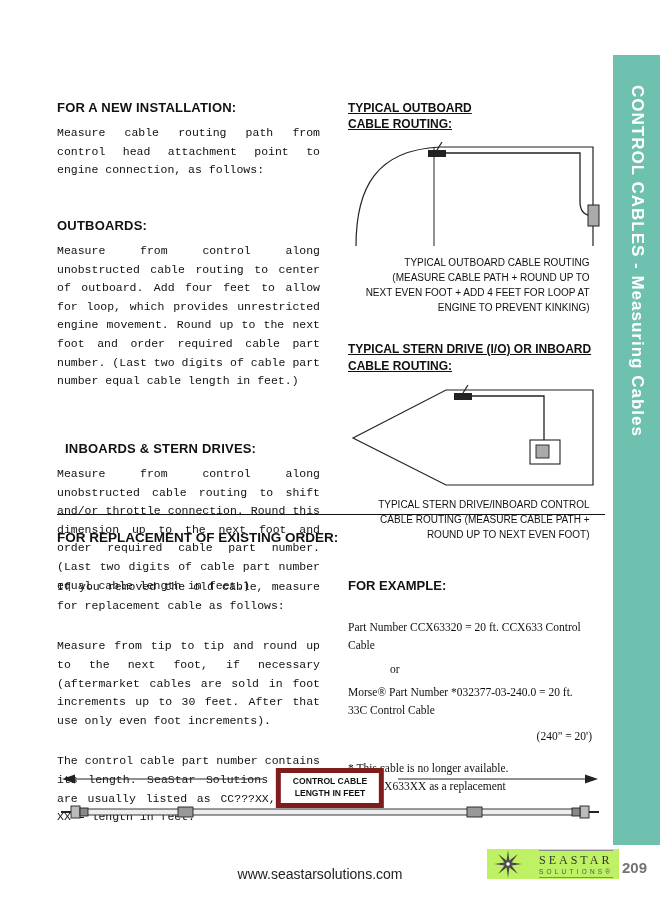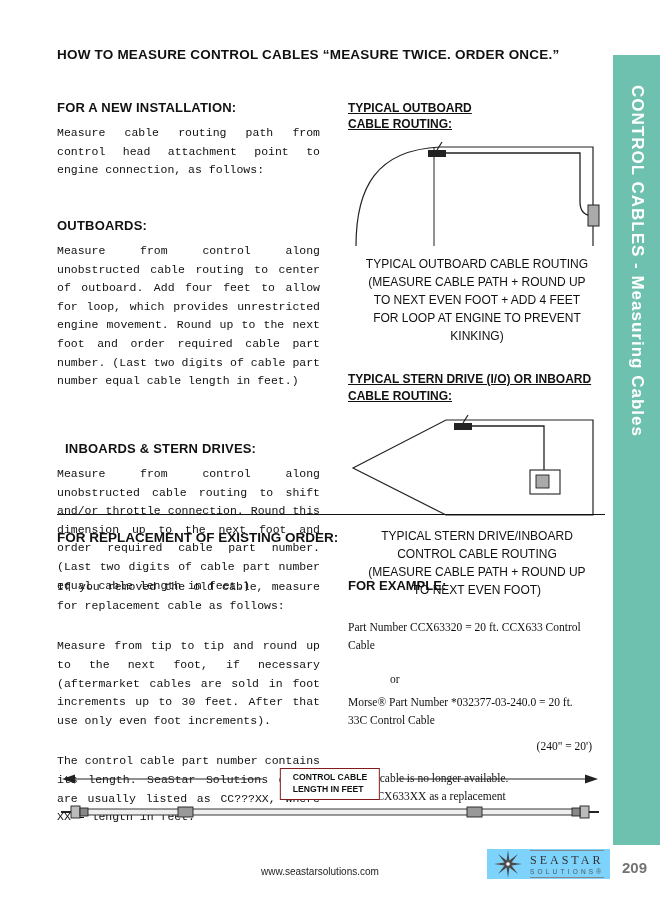--- a/index.html
+++ b/index.html
@@ -19,63 +19,63 @@
   .body-p {
     font-family:Liberation Mono, monospace; font-size:11.5px;
     line-height:1.62; text-align:justify; margin:0;
   }
   .gap-lg { margin-top:38px; }
   .gap-xl { margin-top:50px;margin-left:8px; }
   .diagram-h { font-size:12px; font-weight:bold; line-height:1.35; margin:0 0 8px;text-decoration:underline; }
   .diagram-h.narrow { width:140px; }
   .boat-svg { display:block; margin:2px 0 7px; }
   .diagram-caption {
-    font-size:12px; line-height:1.5; text-align:center;
+    font-size:10px; line-height:1.5; text-align:right;
     width:225px; margin:0 auto; color:#111;
   }
   .diagram-block2 { margin-top:26px; }
   .rule {
     position:absolute; left:57px; top:514px; width:548px; height:0;
     border-top:1.4px solid #111;
   }
   .replace-h { position:absolute; left:57px; top:530px; font-size:13.5px; font-weight:bold; }
   .rep-left  { position:absolute; left:57px;  top:578px; width:263px; }
   .rep-left .body-p { margin-bottom:22px; }
   .rep-right { position:absolute; left:348px; top:578px; width:258px; }
   .example-h { font-size:13px; font-weight:bold; margin-bottom:26px; }
   .ex-line {
     font-family:"Liberation Serif", serif; font-size:11.5px; line-height:1.55;
     width:244px;
   }
-  .ex-or { margin:16px 0 6px 42px; }
+  .ex-or { margin:6px 0 6px 42px; }
   .ex-conv { text-align:right; margin-top:8px; width:244px; }
   .ex-note1 { margin-top:14px; }
   .cable-wrap { position:absolute; left:60px; top:768px; width:540px; height:64px; }
   .cable-svg { position:absolute; left:0; top:0; }
   .cable-label {
     position:absolute; left:50%; top:0; transform:translateX(-50%);
-    background:#fff; border:1px solid #7f1d1d; padding:3px 12px 4px;
-    text-align:left; font-size:8.6px; font-weight:bold; line-height:1.35;
+    background:#fff; border:5px solid #7f1d1d; padding:3px 12px 4px;
+    text-align:center; font-size:8.6px; font-weight:bold; line-height:1.35;
     white-space:nowrap;
   }
   .sidebar {
     position:absolute; top:55px; right:0; width:47px; height:790px;
     background:#6EC1AF; display:flex; justify-content:center;
   }
   .sidebar-text {
     writing-mode:vertical-rl; color:#ffffff; font-weight:bold;
     font-size:17px; letter-spacing:1px; margin-top:30px; white-space:nowrap;
   }
   .footer-url {
     position:absolute; left:0; top:866px; width:640px; text-align:center;
-    font-size:10px; color:#222;
+    font-size:14px; color:#222;
   }
   .logo {
     position:absolute; left:487px; top:849px;
-    display:flex; align-items:center; gap:7px; background:#7dd3fc; padding:0 6px;
+    display:flex; align-items:center; gap:16px; background:#bef264; padding:0 6px;
   }
   .logo-text { text-align:left; }
   .logo-name {
     font-family:"Liberation Serif", serif; font-size:12px; letter-spacing:3px;
     color:#333; border-top:1px solid #888; padding-top:2px;
   }
   .logo-sub {
     font-size:6.5px; letter-spacing:3.2px; color:#555;
     border-bottom:1px solid #888; padding-bottom:2px;
   }
@@ -86,21 +86,20 @@
 </style>
 </head>
 <body>
 
 <div class="page">
 
   <div class="sidebar">
     <div class="sidebar-text">CONTROL CABLES - Measuring Cables</div>
   </div>
 
-  <h1 class="title">HOW TO MEASURE CONTROL CABLES “MEASURE TWICE. ORDER ONCE.”</h1>
 
   <div class="col-left">
     <h2 class="section-h">FOR A NEW INSTALLATION:</h2>
     <p class="body-p">Measure cable routing path from control head attachment point to engine connection, as follows:</p>
 
     <h2 class="section-h gap-lg">OUTBOARDS:</h2>
     <p class="body-p">Measure from control along unobstructed cable routing to center of outboard. Add four feet to allow for loop, which provides unrestricted engine movement. Round up to the next foot and order required cable part number. (Last two digits of cable part number equal cable length in feet.)</p>
 
     <h2 class="section-h gap-xl">INBOARDS &amp; STERN DRIVES:</h2>
     <p class="body-p">Measure from control along unobstructed cable routing to shift and/or throttle connection. Round this dimension up to the next foot and order required cable part number. (Last two digits of cable part number equal cable length in feet.)</p>

